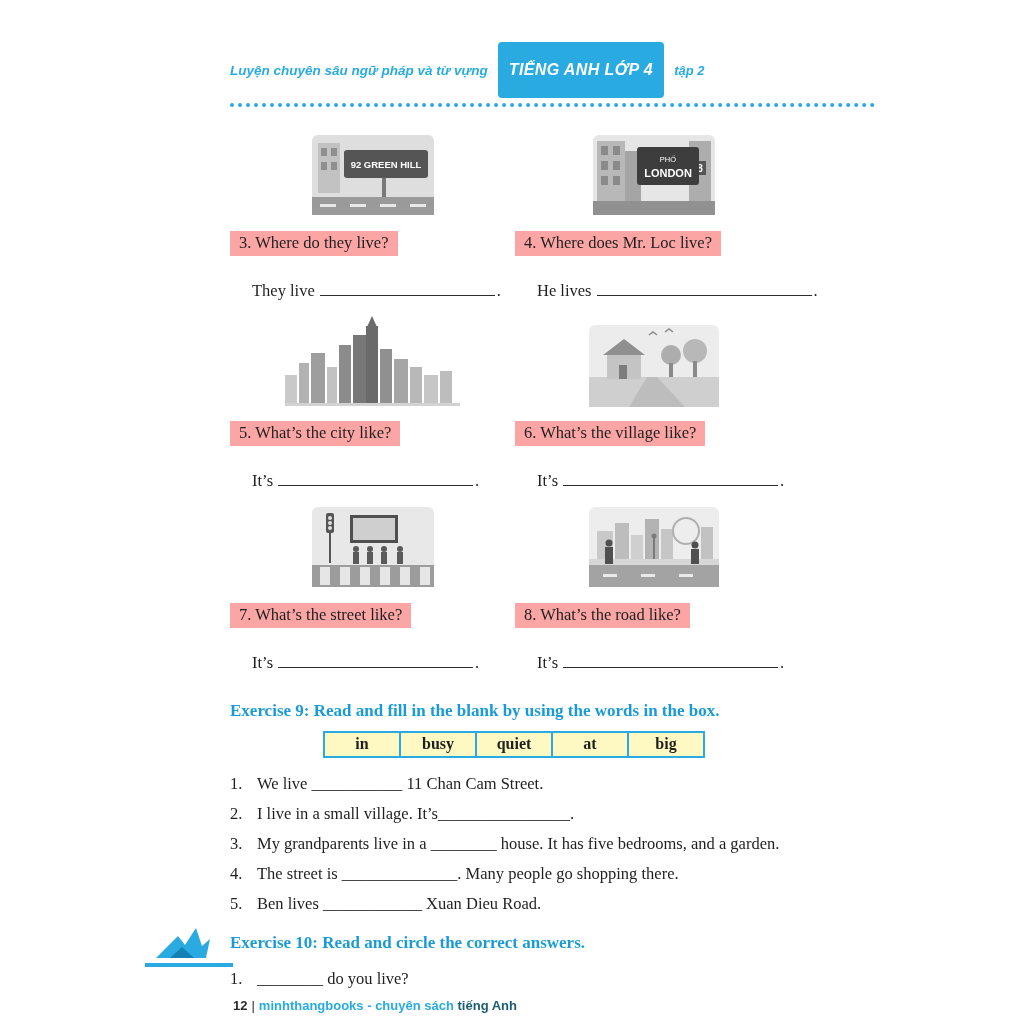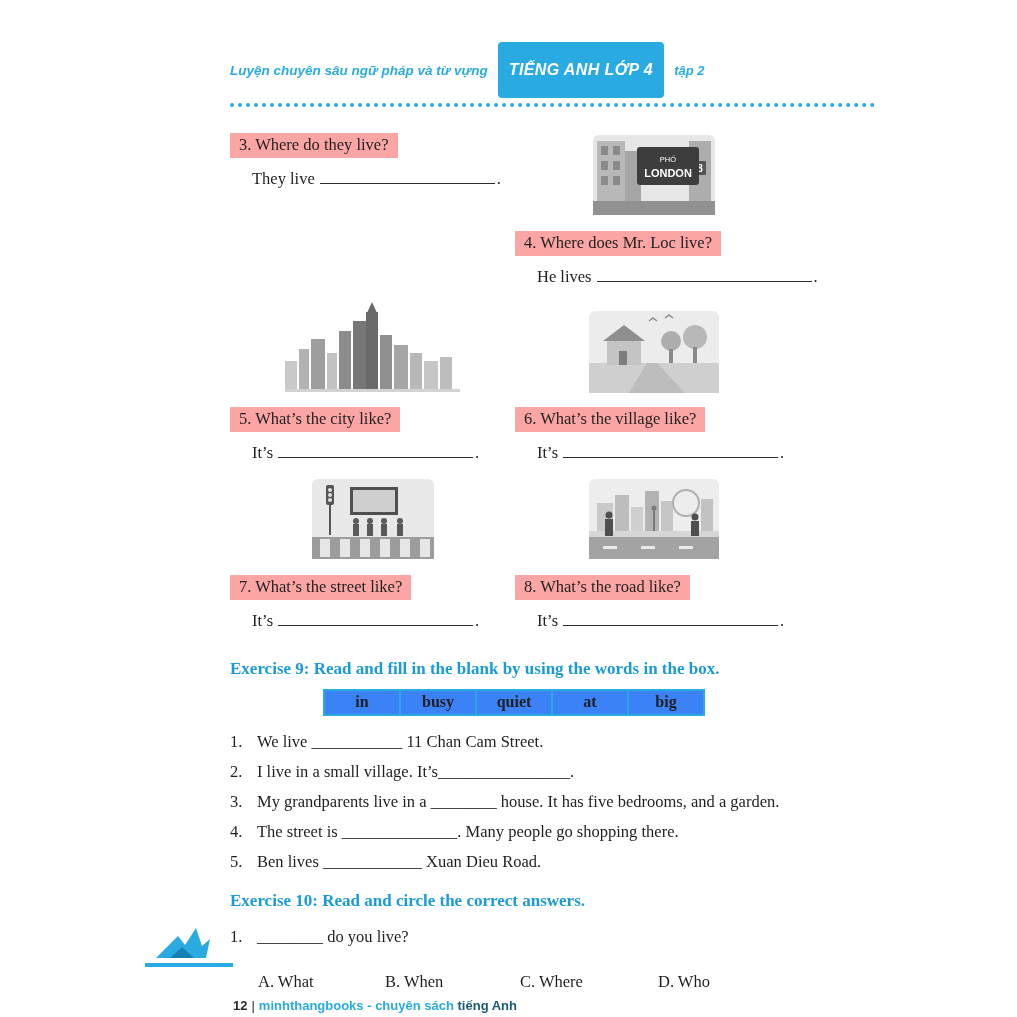--- a/index.html
+++ b/index.html
@@ -20,28 +20,28 @@
   .dotted { border-bottom: 4px dotted #29ABE2; margin-top: 5px; }
 
   
   .qa-grid { display: grid; grid-template-columns: 285px 360px; margin-top: 26px; }
   .qa-cell { margin-bottom: 14px; }
   .qa-image { display: flex; justify-content: center; align-items: flex-end; }
   .h82 { height: 82px; margin-bottom: 16px; }
   .h92 { height: 92px; margin-bottom: 14px; }
   .qa-cell.right .qa-image { margin-right: 82px; }
   .qa-label { display: inline-block; background: #fca5a5; padding: 2px 9px 3px; font-size: 16.5px; }
-  .qa-answer { margin-top: 11px; padding-left: 22px; font-size: 16.5px; }
+  .qa-answer { margin-top: 25px; padding-left: 22px; font-size: 16.5px; }
   .blank { display: inline-block; border-bottom: 1.3px solid #2c2c2c; height: 13px;
     vertical-align: baseline; margin: 0 2px 0 5px; }
   .w175 { width: 175px; } .w195 { width: 195px; } .w215 { width: 215px; }
 
   
   .ex-title { color: #1A9AD6; font-weight: bold; font-size: 17px; margin-top: 14px; }
-  .word-box { display: flex; border: 2px solid #29ABE2; width: 382px; margin: 10px 0 0 93px; background: #3b82f6; }
+  .word-box { display: flex; border: 2px solid #29ABE2; width: 382px; margin: 10px 0 0 93px; background: #fef9c3; }
   .word-cell { flex: 1; text-align: center; font-weight: bold; font-size: 16px;
     padding: 2px 0 3px; border-right: 2px solid #29ABE2; }
   .word-cell:last-child { border-right: none; }
   .ex-items { margin-top: 11px; }
   .ex-item { display: flex; font-size: 16.5px; line-height: 30px; }
   .ex-num { width: 27px; flex: none; }
   .ex-text { flex: 1; }
   .options { display: flex; padding-left: 28px; font-size: 16.5px; margin-top: 20px; }
   .opt1 { width: 127px; } .opt2 { width: 135px; } .opt3 { width: 138px; }
 
@@ -64,20 +64,38 @@
     <div class="header">
       <span class="header-subtitle">Luyện chuyên sâu ngữ pháp và từ vựng</span>
       <span class="header-badge">TIẾNG ANH LỚP 4</span>
       <span class="header-volume">tập 2</span>
     </div>
     <div class="dotted"></div>
 
     <div class="qa-grid">
 
       <div class="qa-cell left">
+        <div class="qa-image h82">
+          <svg width="122" height="80" viewBox="0 0 122 80">
+            <rect width="122" height="80" rx="6" fill="#dedede"></rect>
+            <rect x="6" y="8" width="22" height="50" fill="#c2c2c2"></rect>
+            <rect x="9" y="13" width="6" height="8" fill="#8f8f8f"></rect>
+              <rect x="19" y="13" width="6" height="8" fill="#8f8f8f"></rect>
+            <rect x="9" y="27" width="6" height="8" fill="#8f8f8f"></rect>
+              <rect x="19" y="27" width="6" height="8" fill="#8f8f8f"></rect>
+            <rect x="70" y="42" width="4" height="20" fill="#7a7a7a"></rect>
+            <rect x="32" y="15" width="84" height="28" rx="3" fill="#555555"></rect>
+            <text x="74" y="33" font-size="9.5" font-weight="bold" fill="#ffffff" text-anchor="middle">92 GREEN HILL</text>
+            <rect x="0" y="62" width="122" height="18" fill="#9a9a9a"></rect>
+            <rect x="8" y="69" width="16" height="3" fill="#e8e8e8"></rect>
+              <rect x="38" y="69" width="16" height="3" fill="#e8e8e8"></rect>
+            <rect x="68" y="69" width="16" height="3" fill="#e8e8e8"></rect>
+              <rect x="98" y="69" width="16" height="3" fill="#e8e8e8"></rect>
+          </svg>
+        </div>
         <div><span class="qa-label"><span>3.</span> <span>Where do they live?</span></span></div>
         <div class="qa-answer">
           <span>They live</span><span class="blank w175"></span><span>.</span>
         </div>
       </div>
 
       <div class="qa-cell right">
         <div class="qa-image h82">
           <svg width="122" height="80" viewBox="0 0 122 80">
             <rect width="122" height="80" rx="6" fill="#e6e6e6"></rect>

